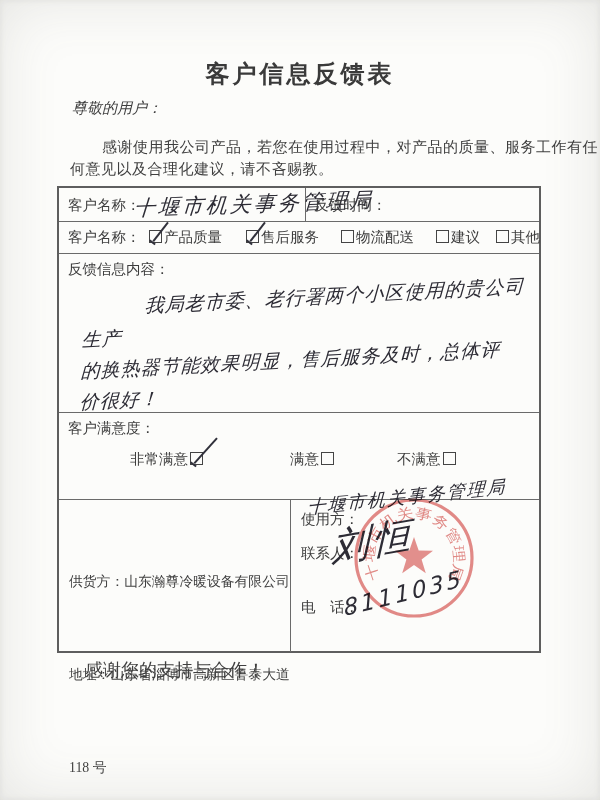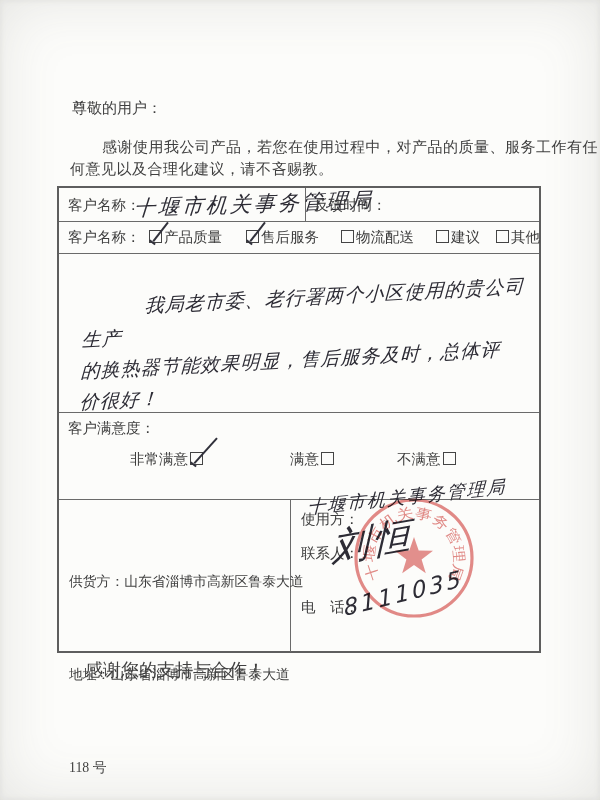--- a/index.html
+++ b/index.html
@@ -2,21 +2,21 @@
 <html><head>
 <meta charset="utf-8">
 <style>
   html,body{margin:0;padding:0;background:#d8d8d6;}
   .page{position:relative;width:600px;height:800px;background:#fcfcfa;overflow:hidden;
         box-shadow:inset 0 0 60px rgba(90,90,85,.14), inset 0 0 6px rgba(120,120,115,.12);
         font-family:"Liberation Serif", serif;color:#3f3f3f;}
   .title{position:absolute;left:0;top:58px;width:100%;text-align:center;margin:0;
          font-family:"Liberation Sans", sans-serif;font-weight:700;font-size:24px;
          letter-spacing:3px;color:#3a3a3a;}
-  .salutation{position:absolute;left:72px;top:99px;font-size:15px;}
+  .salutation{position:absolute;left:72px;top:99px;font-size:15px;font-style:italic;}
   .para1{position:absolute;left:102px;top:138px;font-size:15px;letter-spacing:.5px;}
   .para2{position:absolute;left:70px;top:160px;font-size:15px;letter-spacing:.5px;}
 
   .ftable{position:absolute;left:57px;top:186px;width:484px;height:467px;
           border:2px solid #5e5e5e;box-sizing:border-box;}
   .hline{position:absolute;left:0;width:100%;height:0;border-top:1.5px solid #6a6a6a;}
   .vline{position:absolute;width:0;border-left:1.5px solid #6a6a6a;}
   .cell-label{position:absolute;font-size:14.5px;white-space:nowrap;color:#3d3d3d;}
   .opt{font-size:14.5px;color:#3d3d3d;white-space:nowrap;}
 
@@ -40,20 +40,21 @@
 
   .supplier{position:absolute;left:10px;top:316px;font-size:13.8px;line-height:31px;white-space:pre;}
   .footer{position:absolute;left:85px;top:658px;font-size:18px;}
   .seal{position:absolute;left:350px;top:494px;opacity:.82;mix-blend-mode:multiply;}
 </style>
 </head>
 <body>
 
 <div class="page">
 
+  <h1 class="title">客户信息反馈表</h1>
   <div class="salutation">尊敬的用户：</div>
   <div class="para1">感谢使用我公司产品，若您在使用过程中，对产品的质量、服务工作有任</div>
   <div class="para2">何意见以及合理化建议，请不吝赐教。</div>
 
   <div class="ftable">
 
     <div class="hline" style="top:33px"></div>
     <div class="hline" style="top:65px"></div>
     <div class="hline" style="top:224px"></div>
     <div class="hline" style="top:311px"></div>
@@ -67,35 +68,36 @@
 
     <div class="cell-label" style="left:9px;top:40px">客户名称：</div>
     <div style="position:absolute;left:88px;top:40px;white-space:nowrap">
       <span class="opt"><span class="cbx checked"></span><span>产品质量</span></span>
       <span class="opt" style="margin-left:18px"><span class="cbx checked"></span><span>售后服务</span></span>
       <span class="opt" style="margin-left:16px"><span class="cbx"></span><span>物流配送</span></span>
       <span class="opt" style="margin-left:16px"><span class="cbx"></span><span>建议</span></span>
       <span class="opt" style="margin-left:10px"><span class="cbx"></span><span>其他</span></span>
     </div>
 
+    <div class="cell-label" style="left:9px;top:72px">反馈信息内容：</div>
     <div class="hand hw-content">
       <span class="ind"></span><span>我局老市委、老行署两个小区使用的贵公司生产</span><br>
       <span>的换热器节能效果明显，售后服务及时，总体评</span><br>
       <span>价很好！</span>
     </div>
 
     <div class="cell-label" style="left:9px;top:231px">客户满意度：</div>
     <div style="position:absolute;left:0;top:262px;width:100%">
       <span class="opt" style="position:absolute;left:71px"><span>非常满意</span><span class="cbx checked long"></span></span>
       <span class="opt" style="position:absolute;left:231px"><span>满意</span><span class="cbx"></span></span>
       <span class="opt" style="position:absolute;left:338px"><span>不满意</span><span class="cbx"></span></span>
     </div>
 
     <div class="supplier">
-      <div>供货方：山东省淄博市高新区鲁泰大道</div>
+      <div>供货方：山东瀚尊冷暖设备有限公司</div>
       <div>地址：山东省淄博市高新区鲁泰大道</div>
       <div>118 号</div>
       
       
     </div>
 
     <div class="cell-label" style="left:242px;top:322px">使用方：</div>
     <div class="cell-label" style="left:242px;top:356px">联系人：</div>
     <div class="cell-label" style="left:242px;top:410px">电　话：</div>
     <div class="hand hw-user">十堰市机关事务管理局</div>

